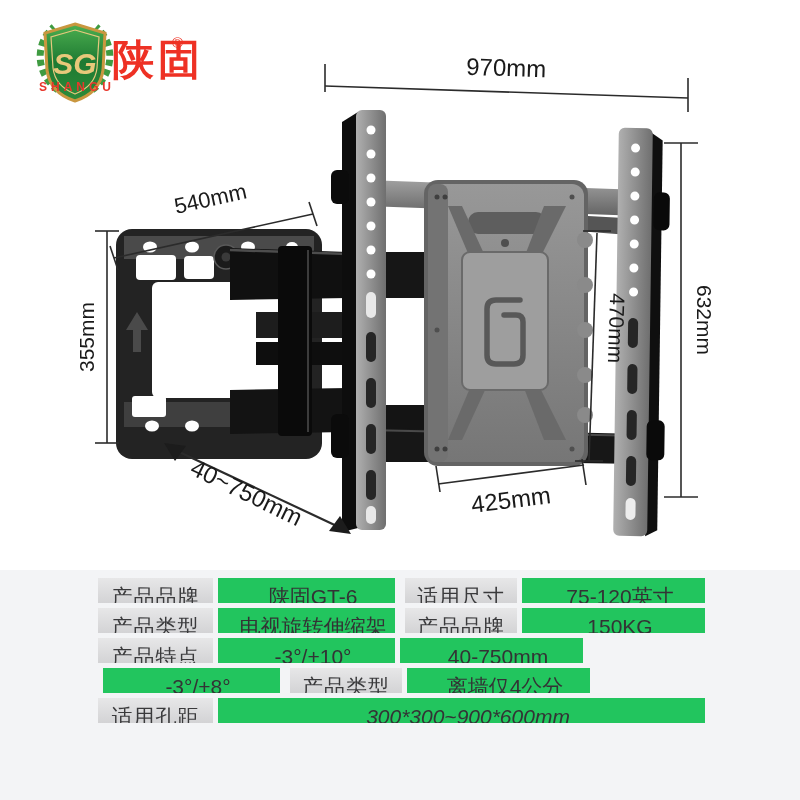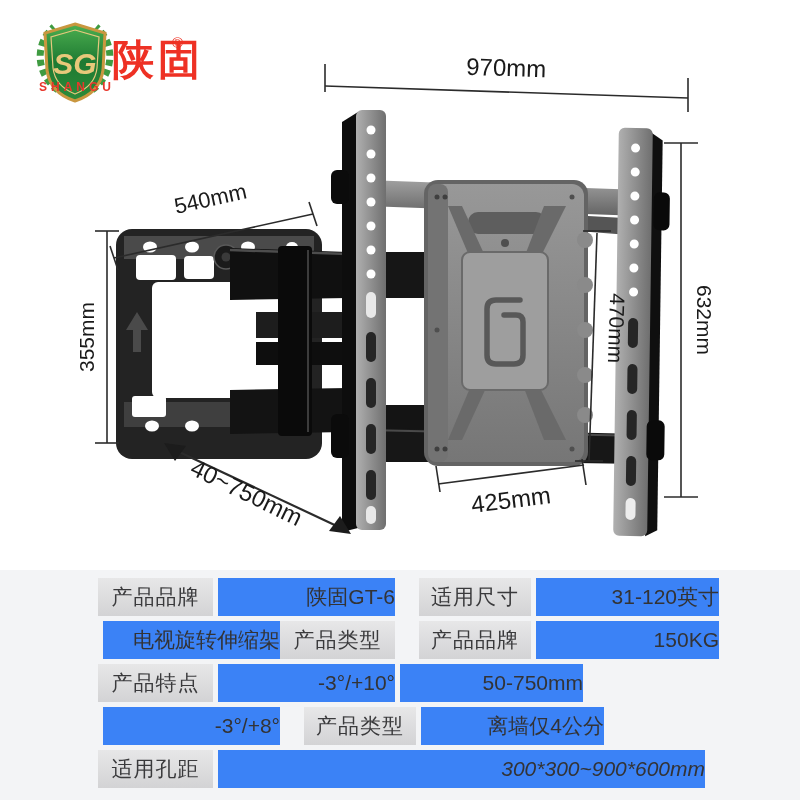--- a/index.html
+++ b/index.html
@@ -3,26 +3,26 @@
 <meta charset="utf-8">
 <style>
   html,body{margin:0;padding:0;background:#ffffff;}
   .canvas{position:relative;width:800px;height:800px;background:#ffffff;overflow:hidden;
           font-family:"Liberation Sans","DejaVu Sans",sans-serif;}
   .drawing{position:absolute;left:0;top:0;}
   
   .spec-section{position:absolute;left:0;top:570px;width:800px;height:230px;background:#f3f4f6;}
   .spec-table{position:absolute;left:98px;top:8px;}
   .spec-row{display:flex;margin-bottom:5px;}
-  .cell{height:38px;line-height:38px;font-size:21px;color:#333335;white-space:nowrap;overflow:hidden;}
+  .cell{height:25px;line-height:38px;font-size:21px;color:#333335;white-space:nowrap;overflow:hidden;}
   .lbl{background:linear-gradient(180deg,#e7e7e8 0%,#d3d3d5 100%);text-align:center;letter-spacing:1px;color:#3a3a3c;}
-  .val{background:#3b82f6;padding-left:13px;text-align:right;}
+  .val{background:#22c55e;padding-left:13px;text-align:center;}
   .c1{width:115px;}
   .c2{width:164px;margin-left:5px;}
-  .c3{width:112px;margin-left:24px;}
+  .c3{width:112px;margin-left:10px;}
   .c4{width:170px;margin-left:5px;}
   .cspan{width:474px;margin-left:5px;font-style:italic;}
   text{font-family:"Liberation Sans","DejaVu Sans",sans-serif;}
 </style>
 </head>
 <body>
 
 <div class="canvas">
 
   <svg class="drawing" width="800" height="570" viewBox="0 0 800 570">
@@ -211,34 +211,34 @@
     </g>
   </svg>
 
   <div class="spec-section">
     <div class="spec-table">
 
       <div class="spec-row">
         <div class="cell lbl c1">产品品牌</div>
         <div class="cell val c2">陕固GT-6</div>
         <div class="cell lbl c3">适用尺寸</div>
-        <div class="cell val c4">31-120英寸</div>
-      </div>
-
-      <div class="spec-row">
+        <div class="cell val c4">75-120英寸</div>
+      </div>
+
+      <div class="spec-row">
+        <div class="cell lbl c1">产品类型</div>
         <div class="cell val c2">电视旋转伸缩架</div>
-        <div class="cell lbl c1">产品类型</div>
         <div class="cell lbl c3">产品品牌</div>
         <div class="cell val c4">150KG</div>
       </div>
 
       <div class="spec-row">
         <div class="cell lbl c1">产品特点</div>
         <div class="cell val c2">-3°/+10°</div>
-        <div class="cell val c4">50-750mm</div>
+        <div class="cell val c4">40-750mm</div>
       </div>
 
       <div class="spec-row">
         <div class="cell val c2">-3°/+8°</div>
         <div class="cell lbl c3">产品类型</div>
         <div class="cell val c4">离墙仅4公分</div>
       </div>
 
       <div class="spec-row">
         <div class="cell lbl c1">适用孔距</div>

